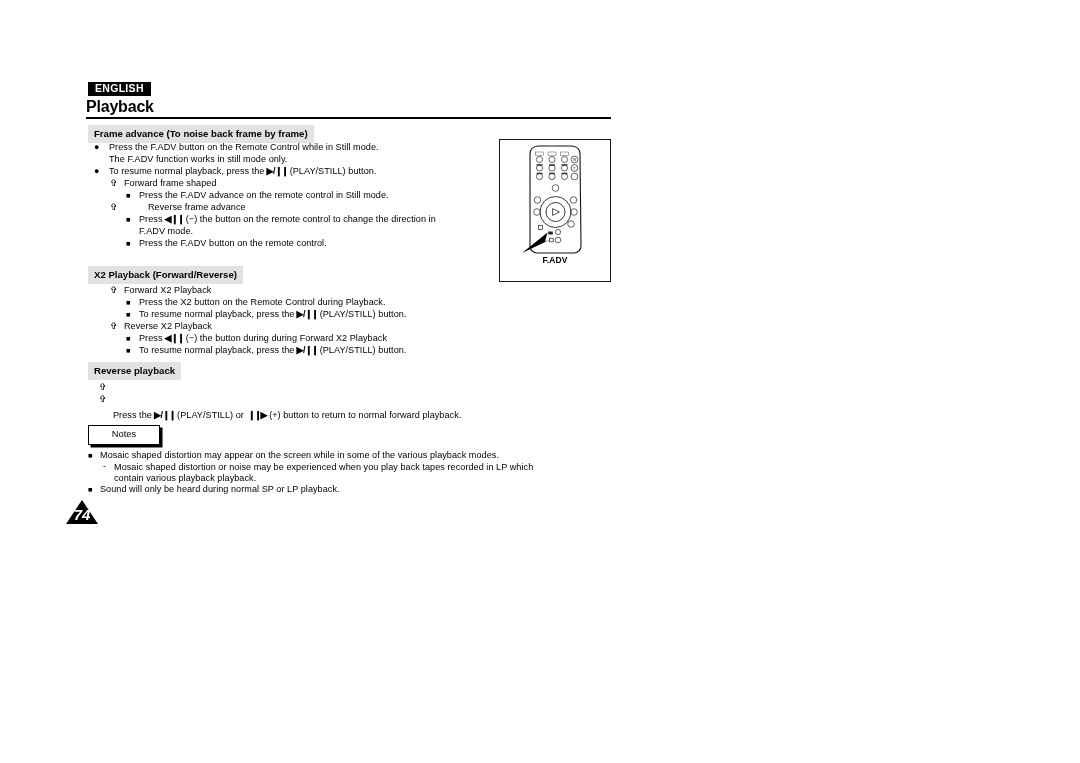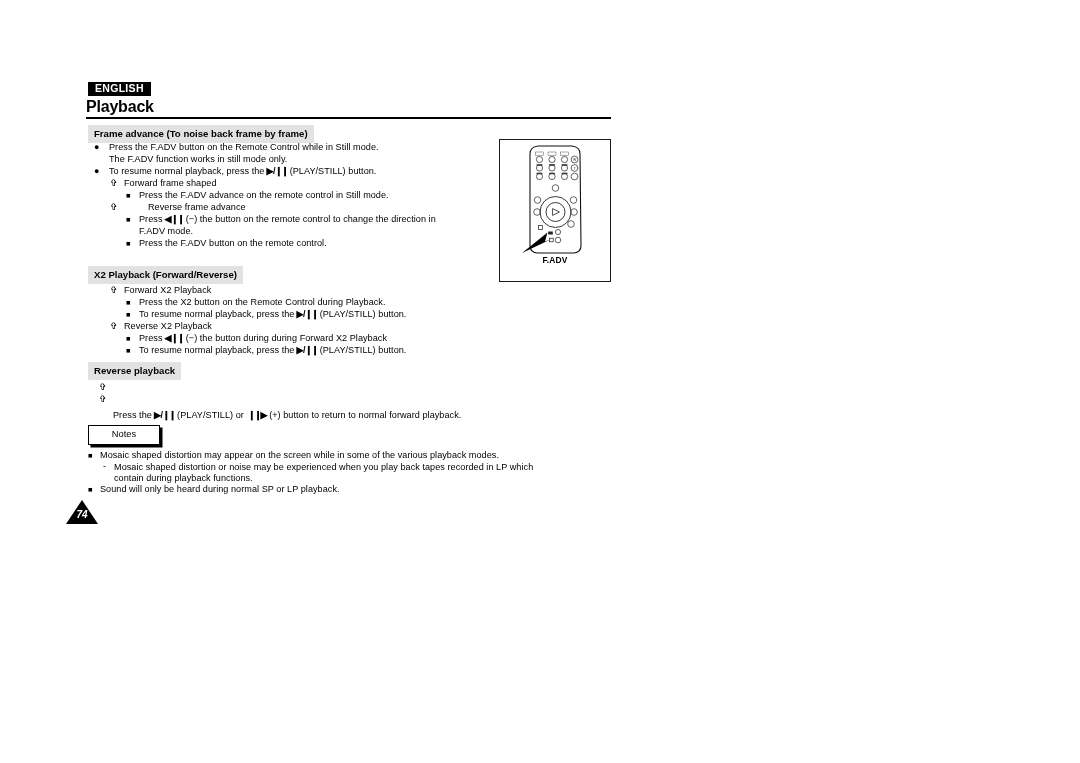--- a/index.html
+++ b/index.html
@@ -149,21 +149,21 @@
     border-right: 16px solid transparent;
     border-bottom: 24px solid #000000;
   }
   .page-num-text {
     position: absolute;
     left: 0;
     top: 10px;
     width: 32px;
     text-align: center;
     color: #ffffff;
-    font-size: 10px;
+    font-size: 15px;
     font-weight: bold;
     font-style: italic;
     line-height: 10px;
   }
 </style>
 </head>
 <body>
 
 <div class="page">
 
@@ -226,21 +226,21 @@
   <div class="line" style="left:113px; top:393px;margin-top:16px;"><span>Press the</span><span class="ic">&nbsp;▶/<span class="ic-bars">❙❙</span>&nbsp;</span><span>(PLAY/STILL) or</span><span class="ic">&nbsp;&nbsp;<span class="ic-bars">❙❙</span>▶&nbsp;</span><span>(+) button to return to normal forward playback.</span></div>
 
   <div class="notes-box">Notes</div>
 
   <div class="bullet b-sq" style="left:88px; top:450px;">■</div>
   <div class="line" style="left:100px; top:449px;">Mosaic shaped distortion may appear on the screen while in some of the various playback modes.</div>
 
   <div class="bullet b-dash" style="left:103px; top:460px;">-</div>
   <div class="line" style="left:114px; top:461px;">Mosaic shaped distortion or noise may be experienced when you play back tapes recorded in LP which</div>
 
-  <div class="line" style="left:114px; top:472px;">contain during playback functions.</div>
+  <div class="line" style="left:114px; top:472px;">contain various playback playback.</div>
 
   <div class="bullet b-sq" style="left:88px; top:484px;">■</div>
   <div class="line" style="left:100px; top:483px;">Sound will only be heard during normal SP or LP playback.</div>
 
   <div class="remote-panel">
     <svg class="remote-svg" width="110" height="141" viewBox="0 0 110 141">
 
       <path d="M30 14 Q30 7 38 6 L72 6 Q80 7 80 14 L81 106 Q81 112 74 113 L37 113 Q30 112 30 106 Z" fill="#ffffff" stroke="#111111" stroke-width="1.1"></path>
 
       <g stroke="#444" stroke-width="0.45" fill="none">

